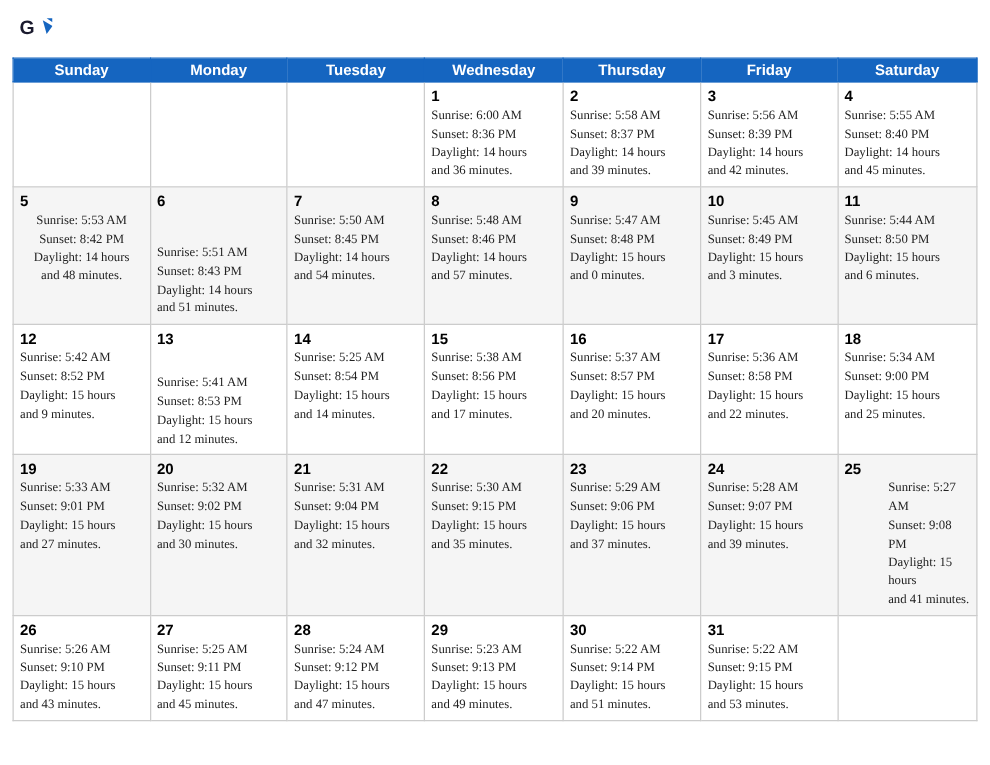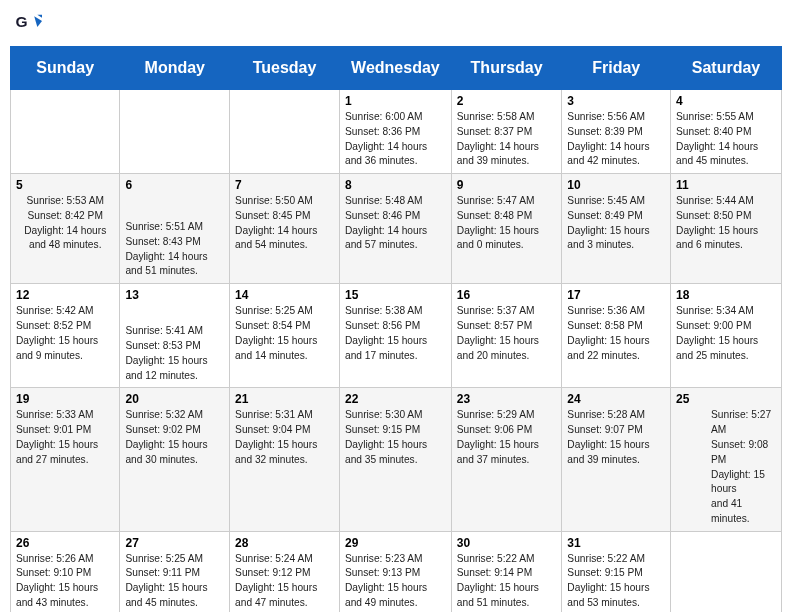--- a/index.html
+++ b/index.html
@@ -41,22 +41,22 @@
     }
     .calendar {
       width: 100%;
       border-collapse: collapse;
       font-size: 10.5px;
     }
     .calendar th {
       background: #1565c0;
       color: #fff;
       text-align: center;
-      padding: 12px 4px;
-      font-size: 16px;
+      padding: 2px 4px;
+      font-size: 12px;
       border: 1px solid #1565c0;
     }
     .calendar td {
       border: 1px solid #ccc;
       vertical-align: top;
       padding: 4px 5px;
       width: 113px;
       min-height: 80px;
       background: #fff;
     }
@@ -66,20 +66,21 @@
     .day-num {
       font-weight: bold;
       font-size: 12px;
       display: block;
       margin-bottom: 2px;
     }
     .day-info {
       color: #222;
       line-height: 1.45;
       font-size: 10.2px;
+      font-family: Liberation Serif, serif;
     }
     .empty { background: #fff !important; }
   </style>
 </head>
 <body>
 
 <div class="header">
   <div class="logo">
     <svg class="logo-icon" viewBox="0 0 36 36">
       <text x="2" y="22" font-size="20" font-weight="bold" fill="#1a1a2e">G</text>

